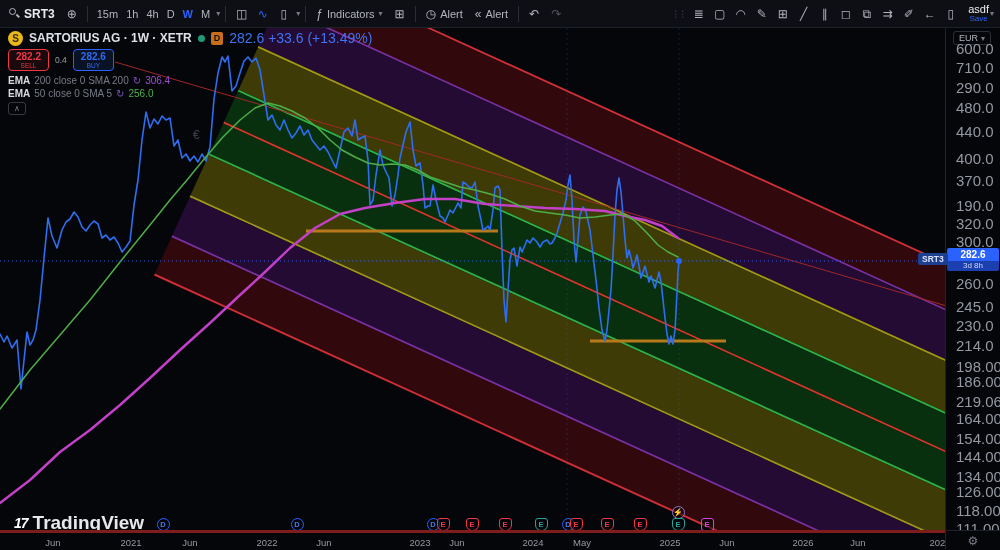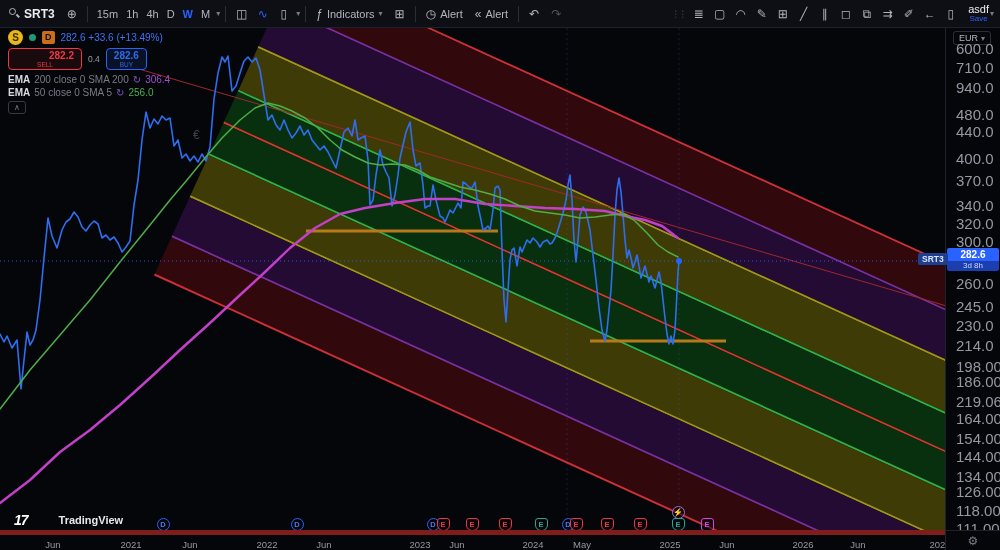--- a/index.html
+++ b/index.html
@@ -37,24 +37,24 @@
   #chart-svg { position:absolute; left:0; top:0; z-index:2; }
 
   
   #legend { position:absolute; left:8px; top:2px; z-index:6; font-size:11px; }
   .lg-row { display:flex; align-items:center; gap:6px; margin-bottom:3px; }
   #lg-logo { width:15px; height:15px; border-radius:50%; background:#e8b71a; color:#3a2c00; font-weight:bold;
     font-size:10px; display:flex; align-items:center; justify-content:center; }
   #lg-title { color:#dde0e6; font-weight:bold; font-size:12px; }
   #lg-dot { width:7px; height:7px; border-radius:50%; background:#1e9a78; }
   #lg-delayed { background:#c96f1c; color:#14110a; font-weight:bold; font-size:9px; border-radius:2px; padding:0 3px; height:13px; line-height:13px; }
-  #lg-price { color:#3f73f5; font-size:10px; }
+  #lg-price { color:#3f73f5; font-size:14px; }
   .quote-box { display:flex; flex-direction:column; align-items:center; border-radius:4px; padding:1px 7px; line-height:1.1; }
   #sell-box { border:1px solid #f23645; background:#190a0e; }
-  #sell-box .q-val { color:#f23645; font-weight:bold; font-size:10px;margin-left:33px; }
+  #sell-box .q-val { color:#f23645; font-weight:bold; font-size:10px; }
   #sell-box .q-lab { color:#f23645; font-size:6.5px; }
   #buy-box { border:1px solid #2962ff; background:#0a1226; }
   #buy-box .q-val { color:#2d6bf0; font-weight:bold; font-size:10px; }
   #buy-box .q-lab { color:#2d6bf0; font-size:6.5px; }
   #lg-spread { color:#9a9da6; font-size:8.5px; }
   .ind-row { display:flex; align-items:center; gap:4px; height:13px; font-size:10px; }
   .ind-name { color:#d7dae0; font-weight:bold; }
   .ind-params { color:#787b86; }
   .ind-spin { color:#7e57c2; font-size:10px; }
   #lg-collapse { width:18px; height:13px; border:1px solid #363a45; border-radius:3px; color:#787b86;
@@ -65,37 +65,37 @@
   .marker { position:absolute; z-index:4; width:13px; height:13px; font-size:7.5px; font-weight:bold;
     display:flex; align-items:center; justify-content:center; background:rgba(5,6,10,.55); }
   .mk-D { border:1.5px solid #2962ff; color:#4a7df0; border-radius:50%; }
   .mk-E { border:1.5px solid #f23645; color:#f23645; border-radius:3px 3px 6px 6px; }
   .mk-Eg { border:1.5px solid #26a69a; color:#26a69a; border-radius:3px 3px 6px 6px; }
   .mk-Em { border:1.5px solid #d048e0; color:#d048e0; border-radius:3px; }
   .mk-Z { border:1.5px solid #9575cd; color:#b39ddb; border-radius:50%; font-size:8px; }
 
   #tv-logo { position:absolute; left:14px; top:484px; z-index:6; display:flex; align-items:center; gap:5px; }
   #tv-mark { color:#ffffff; font-weight:bold; font-size:14px; letter-spacing:-1px; font-style:italic; }
-  #tv-text { color:#e6e8ec; font-weight:bold; font-size:11px;margin-left:26px; }
+  #tv-text { color:#e6e8ec; font-weight:bold; font-size:19px; }
 
   
   #price-axis { position:absolute; left:945px; top:28px; width:55px; height:502px; background:#05060a;
     border-left:1px solid #1e222d; z-index:5; }
   .pa-label { position:absolute; left:10px; font-size:15px; color:#9598a1; }
   #eur-btn { position:absolute; left:7px; top:3px; border:1px solid #2a2e39; border-radius:3px;
     padding:1px 5px; font-size:9px; color:#b2b5be; display:flex; gap:3px; align-items:center; }
   #last-label { position:absolute; left:1px; width:52px; text-align:center; border-radius:2px; overflow:hidden; }
   #last-price { background:#2962ff; color:#fff; font-size:10px; font-weight:bold; line-height:13px; }
   #last-count { background:#1b3fae; color:#cdd9ff; font-size:8px; line-height:10px; }
   #srt3-badge { position:absolute; z-index:6; background:#1e3f8f; color:#dbe4ff; font-size:8.5px; font-weight:bold;
     padding:1px 4px; border-radius:2px; }
 
   
   #time-axis { position:absolutegrey; position:absolute; left:0; top:530px; width:945px; height:20px;
-    background:#05060a; border-top:5px solid #7f1d1d; z-index:5; }
+    background:#05060a; border-top:3px solid #7f1d1d; z-index:5; }
   .ta-label { position:absolute; top:4px; font-size:9.5px; color:#9598a1; transform:translateX(-50%); }
   #corner { position:absolute; left:945px; top:530px; width:55px; height:20px; background:#05060a;
     border-top:1px solid #1e222d; border-left:1px solid #1e222d; z-index:6;
     display:flex; align-items:center; justify-content:center; color:#787b86; font-size:12px; }
 </style>
 </head>
 <body>
 
 <div id="app">
 
@@ -208,20 +208,21 @@
         <polyline points="0,306 4,314 7,308 12,320 17,312 21,361 24,332 27,304 30,317 33,312 36,302 40,272 44,230 48,190 52,208 57,220 62,202 66,194 70,191 74,184 78,189 82,199 86,203 90,197 94,193 98,196 102,210 106,207 110,212 114,209 118,215 122,224 126,219 130,213 134,177 138,152 142,112 146,84 150,100 154,91 158,96 162,88 166,92 170,90 174,118 178,112 182,130 186,126 190,133 194,128 198,134 202,126 206,133 210,119 214,71 218,45 222,29 225,34 228,28 232,63 236,58 240,45 244,33 248,29 252,34 256,30 260,42 264,67 268,92 272,87 276,97 280,102 284,92 288,102 292,110 296,105 300,98 304,107 308,102 312,112 316,117 320,122 324,118 328,124 332,132 336,140 340,122 344,104 348,100 352,108 355,92 358,112 361,110 365,108 368,132 370,177 373,172 376,147 380,122 383,137 386,144 389,150 392,178 395,167 398,147 400,130 403,117 406,104 410,94 413,122 416,138 420,135 423,157 425,180 428,178 430,178 433,157 436,172 440,188 443,190 445,194 448,187 450,182 453,185 456,179 458,175 461,180 463,154 466,156 469,159 472,160 475,154 478,178 481,192 483,202 486,200 488,198 490,202 493,182 495,160 498,158 500,162 502,222 504,272 506,294 508,262 510,232 512,222 514,220 517,238 520,219 522,224 525,217 527,212 530,215 533,210 537,214 540,219 543,214 547,212 550,216 552,215 555,210 557,205 560,195 563,185 566,172 568,157 570,147 572,172 574,212 576,234 578,212 580,187 583,179 586,184 590,202 593,227 596,252 599,280 602,302 605,313 607,302 609,282 611,262 613,227 615,187 617,162 619,150 621,164 623,187 625,212 627,230 629,222 631,230 633,240 635,234 637,227 639,238 641,250 643,244 645,238 647,246 649,254 651,248 653,254 655,260 657,252 659,244 661,254 663,272 665,290 667,306 669,316 671,308 673,316 675,302 676,284 677,264 678,244 679,233" fill="none" stroke="#2e6ef0" stroke-width="1.6" stroke-linejoin="round" stroke-linecap="round"></polyline>
         <polyline points="0,475 30,452 60,424 90,402 120,377 150,350 180,322 210,295 240,267 265,244 290,220 315,200 340,186 365,180 395,175 425,171 455,171 485,176 515,178 545,180 575,181 605,183 625,188 645,192 662,198 678,210" fill="none" stroke="#c340c9" stroke-width="2.4" stroke-linejoin="round" stroke-linecap="round"></polyline>
         <polyline points="0,381 30,342 60,307 90,272 120,234 150,197 170,172 187,152 205,130 222,110 240,92 255,80 268,75 280,78 292,83 305,90 318,100 330,112 342,122 355,129 368,135 380,137 392,136 405,137 418,142 430,149 445,154 460,159 475,162 490,166 505,171 520,178 535,183 550,185 565,187 580,190 595,189 610,187 622,186 634,192 647,205 658,217 668,224 678,229" fill="none" stroke="#4fae48" stroke-width="1.5" stroke-linejoin="round" stroke-linecap="round"></polyline>
         <line x1="0" y1="233" x2="945" y2="233" stroke="#2962ff" stroke-width="1" stroke-dasharray="1 3" opacity="0.9"></line>
         <circle cx="679" cy="233" r="3" fill="#2962ff"></circle>
       </svg>
 
     <div id="legend">
       <div class="lg-row">
         <span id="lg-logo">S</span>
+        <span id="lg-title">SARTORIUS AG · 1W · XETR</span>
         <span id="lg-dot"></span>
         <span id="lg-delayed">D</span>
         <span id="lg-price">
           <span>282.6</span>
           <span>+33.6 (+13.49%)</span>
         </span>
       </div>
       <div class="lg-row">
         <div class="quote-box" id="sell-box">
           <span class="q-val">282.2</span>
@@ -273,26 +274,26 @@
     </div>
 
   <div id="price-axis">
     <div id="eur-btn">
       <span>EUR</span>
       <span class="chev">▾</span>
     </div>
     <div id="pa-labels">
         <div class="pa-label" style="top: 12px;">600.0</div>
         <div class="pa-label" style="top: 31px;">710.0</div>
-        <div class="pa-label" style="top: 51px;">940.0</div>
-        <div class="pa-label" style="top: 78px; text-align: right;">480.0</div>
+        <div class="pa-label" style="top: 51px;">290.0</div>
+        <div class="pa-label" style="top: 71px; text-align: right;">480.0</div>
         <div class="pa-label" style="top: 95px;">440.0</div>
         <div class="pa-label" style="top: 122px;">400.0</div>
         <div class="pa-label" style="top: 144px;">370.0</div>
-        <div class="pa-label" style="top: 169px;">340.0</div>
+        <div class="pa-label" style="top: 169px;">190.0</div>
         <div class="pa-label" style="top: 187px;">320.0</div>
         <div class="pa-label" style="top: 205px;">300.0</div>
         <div class="pa-label" style="top: 247px;">260.0</div>
         <div class="pa-label" style="top: 270px;">245.0</div>
         <div class="pa-label" style="top: 289px;">230.0</div>
         <div class="pa-label" style="top: 309px;">214.0</div>
         <div class="pa-label" style="top: 330px;">198.00</div>
         <div class="pa-label" style="top: 345px;">186.00</div>
         <div class="pa-label" style="top: 365px;">219.06</div>
         <div class="pa-label" style="top: 382px;">164.00</div>

